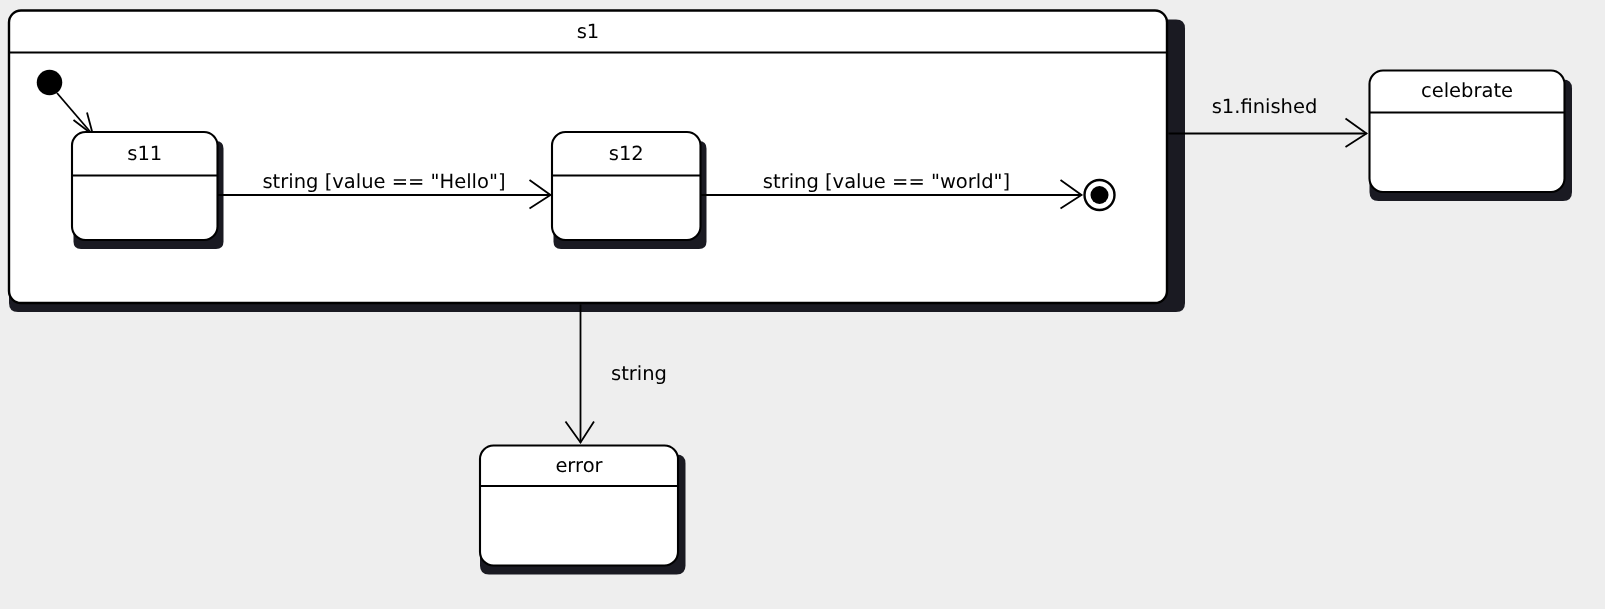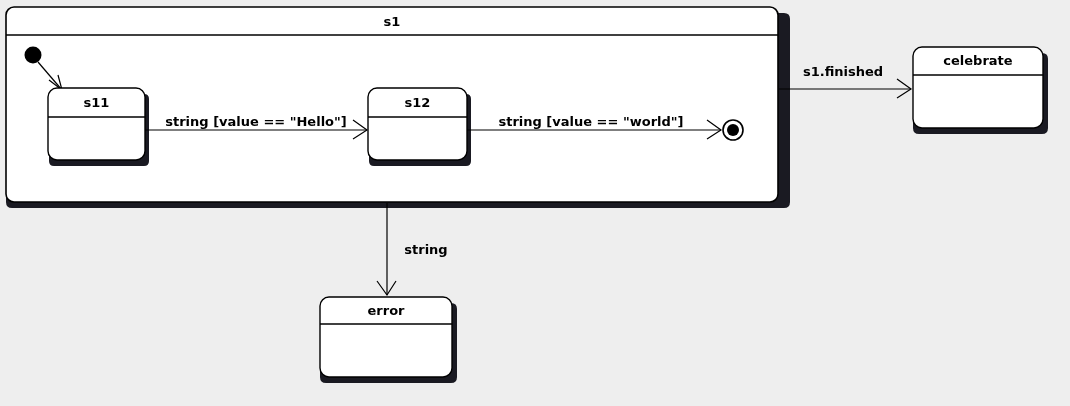--- a/index.html
+++ b/index.html
@@ -14,21 +14,20 @@
     font-family: "DejaVu Sans", sans-serif;
     overflow: hidden;
     position: relative;
   }
   #canvas {
     position: absolute;
     left: 0;
     top: 0;
     width: 916px;
     height: 406px;
-    font-weight: bold;
   }
   .diag-svg {
     position: absolute;
     left: 0;
     top: 0;
     width: 1070px;
     height: 406px;
   }
   .state-label {
     font-family: "DejaVu Sans", sans-serif;

